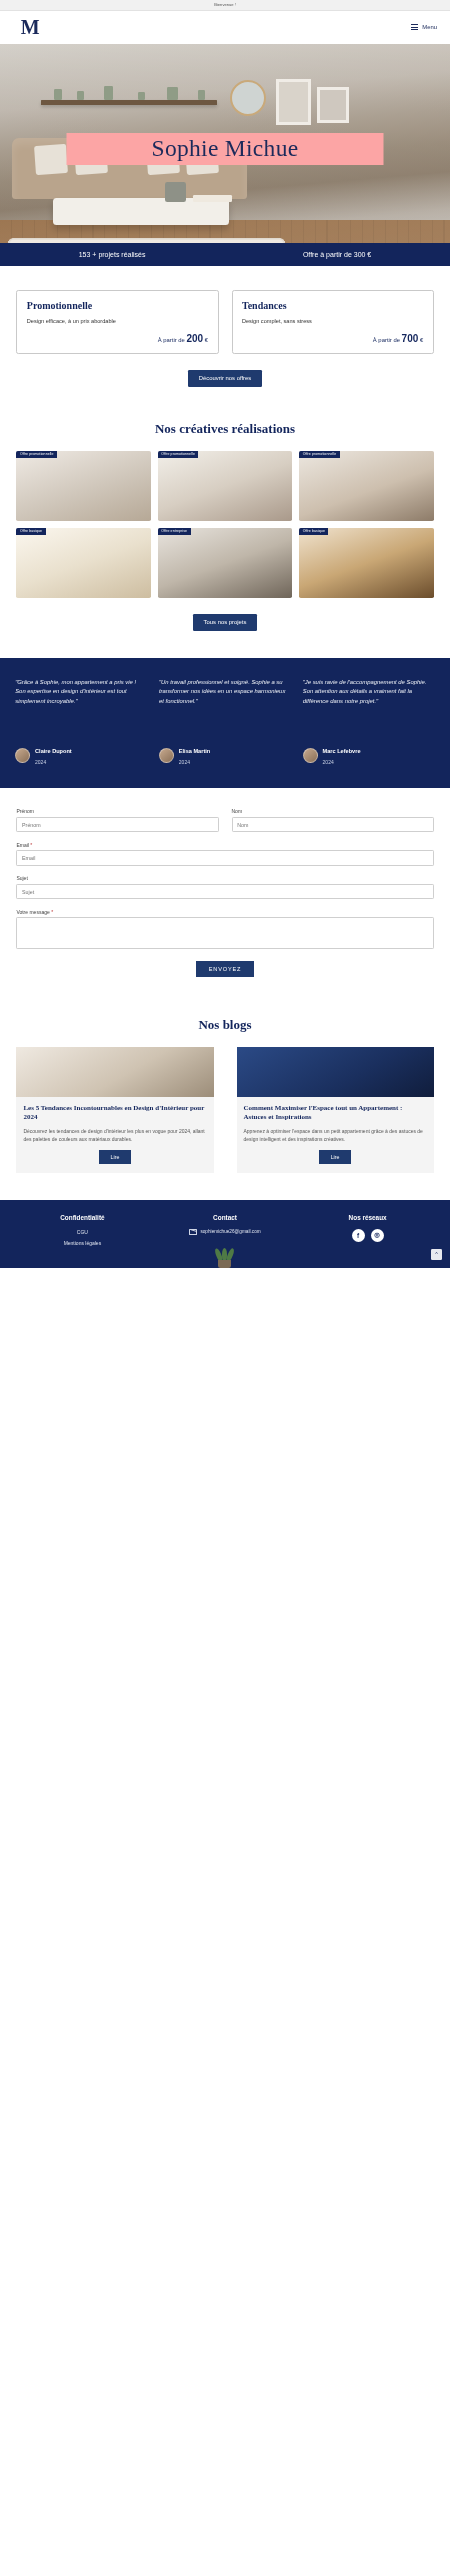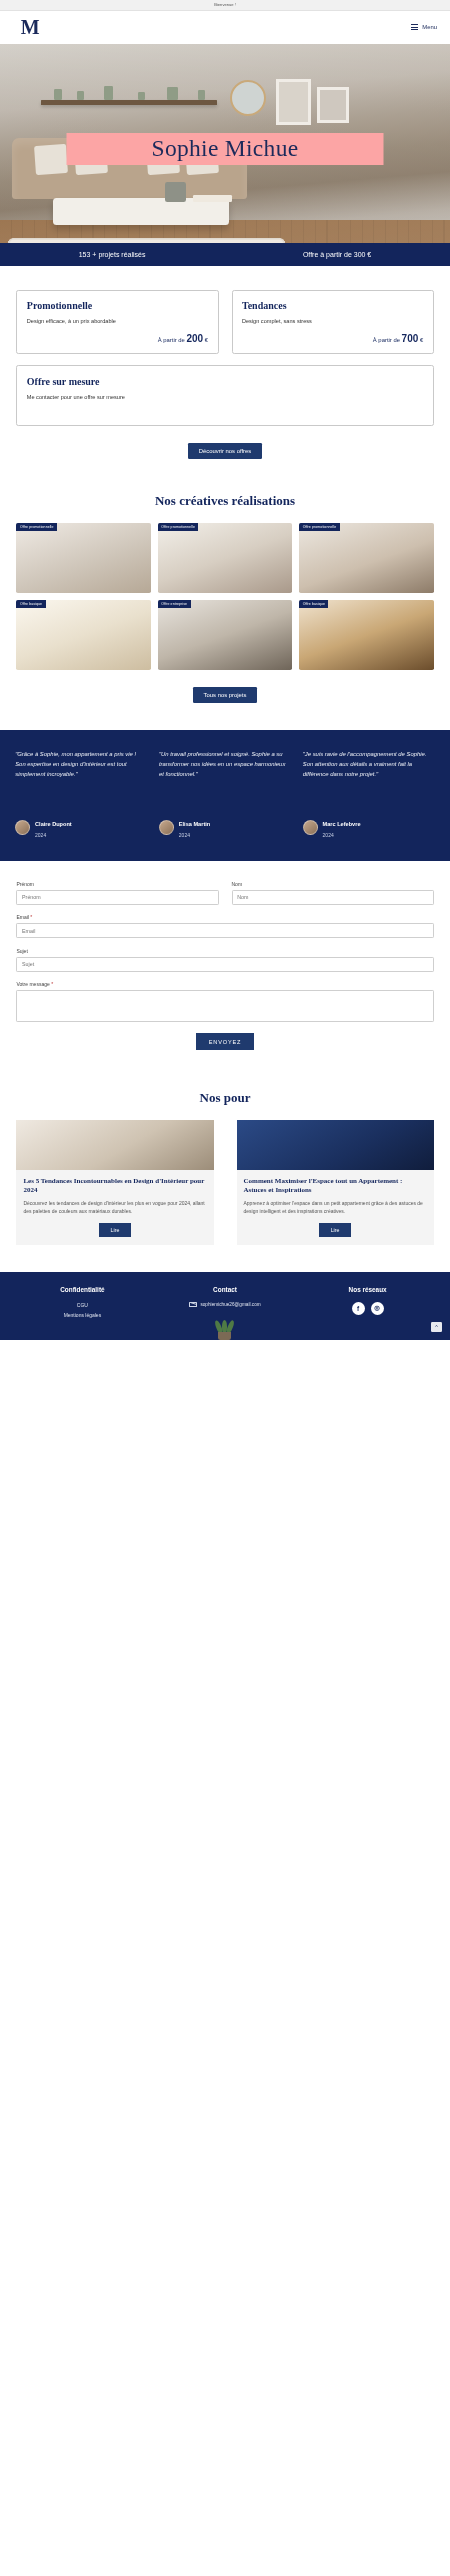--- a/index.html
+++ b/index.html
@@ -507,24 +507,20 @@
     </div>
     <div class="offer-card">
       <h3>Tendances</h3>
       <p>Design complet, sans stress</p>
       <div class="offer-price">
         <span>À partir de </span><b>700</b><span> €</span>
       </div>
     </div>
   </div>
 
-  <div class="offer-card offer-wide">
-    <h3>Offre sur mesure</h3>
-    <p>Me contacter pour une offre sur mesure</p>
-  </div>
 
   <div class="center mt28">
     <button class="btn-primary">Découvrir nos offres</button>
   </div>
 </div>
 
 <h2 class="section-title">Nos créatives réalisations</h2>
 <div class="grid">
   <div class="proj p1">
     <span class="tag">Offre promotionnelle</span>
@@ -607,21 +603,21 @@
   </div>
 
   <div class="field">
     <label><span>Votre message</span> <span class="req">*</span></label>
     <textarea placeholder="" style=""></textarea>
   </div>
 
   <button class="btn-send">ENVOYEZ</button>
 </div>
 
-<h2 class="section-title">Nos pour</h2>
+<h2 class="section-title">Nos blogs</h2>
 <div class="blogs">
   <div class="blog-row">
     <div class="blog">
       <div class="blog-img b1"></div>
       <h4>Les 5 Tendances Incontournables en Design d'Intérieur pour 2024</h4>
       <p>Découvrez les tendances de design d'intérieur les plus en vogue pour 2024, allant des palettes de couleurs aux matériaux durables.</p>
       <button class="btn-read">Lire</button>
     </div>
     <div class="blog">
       <div class="blog-img b2"></div>

